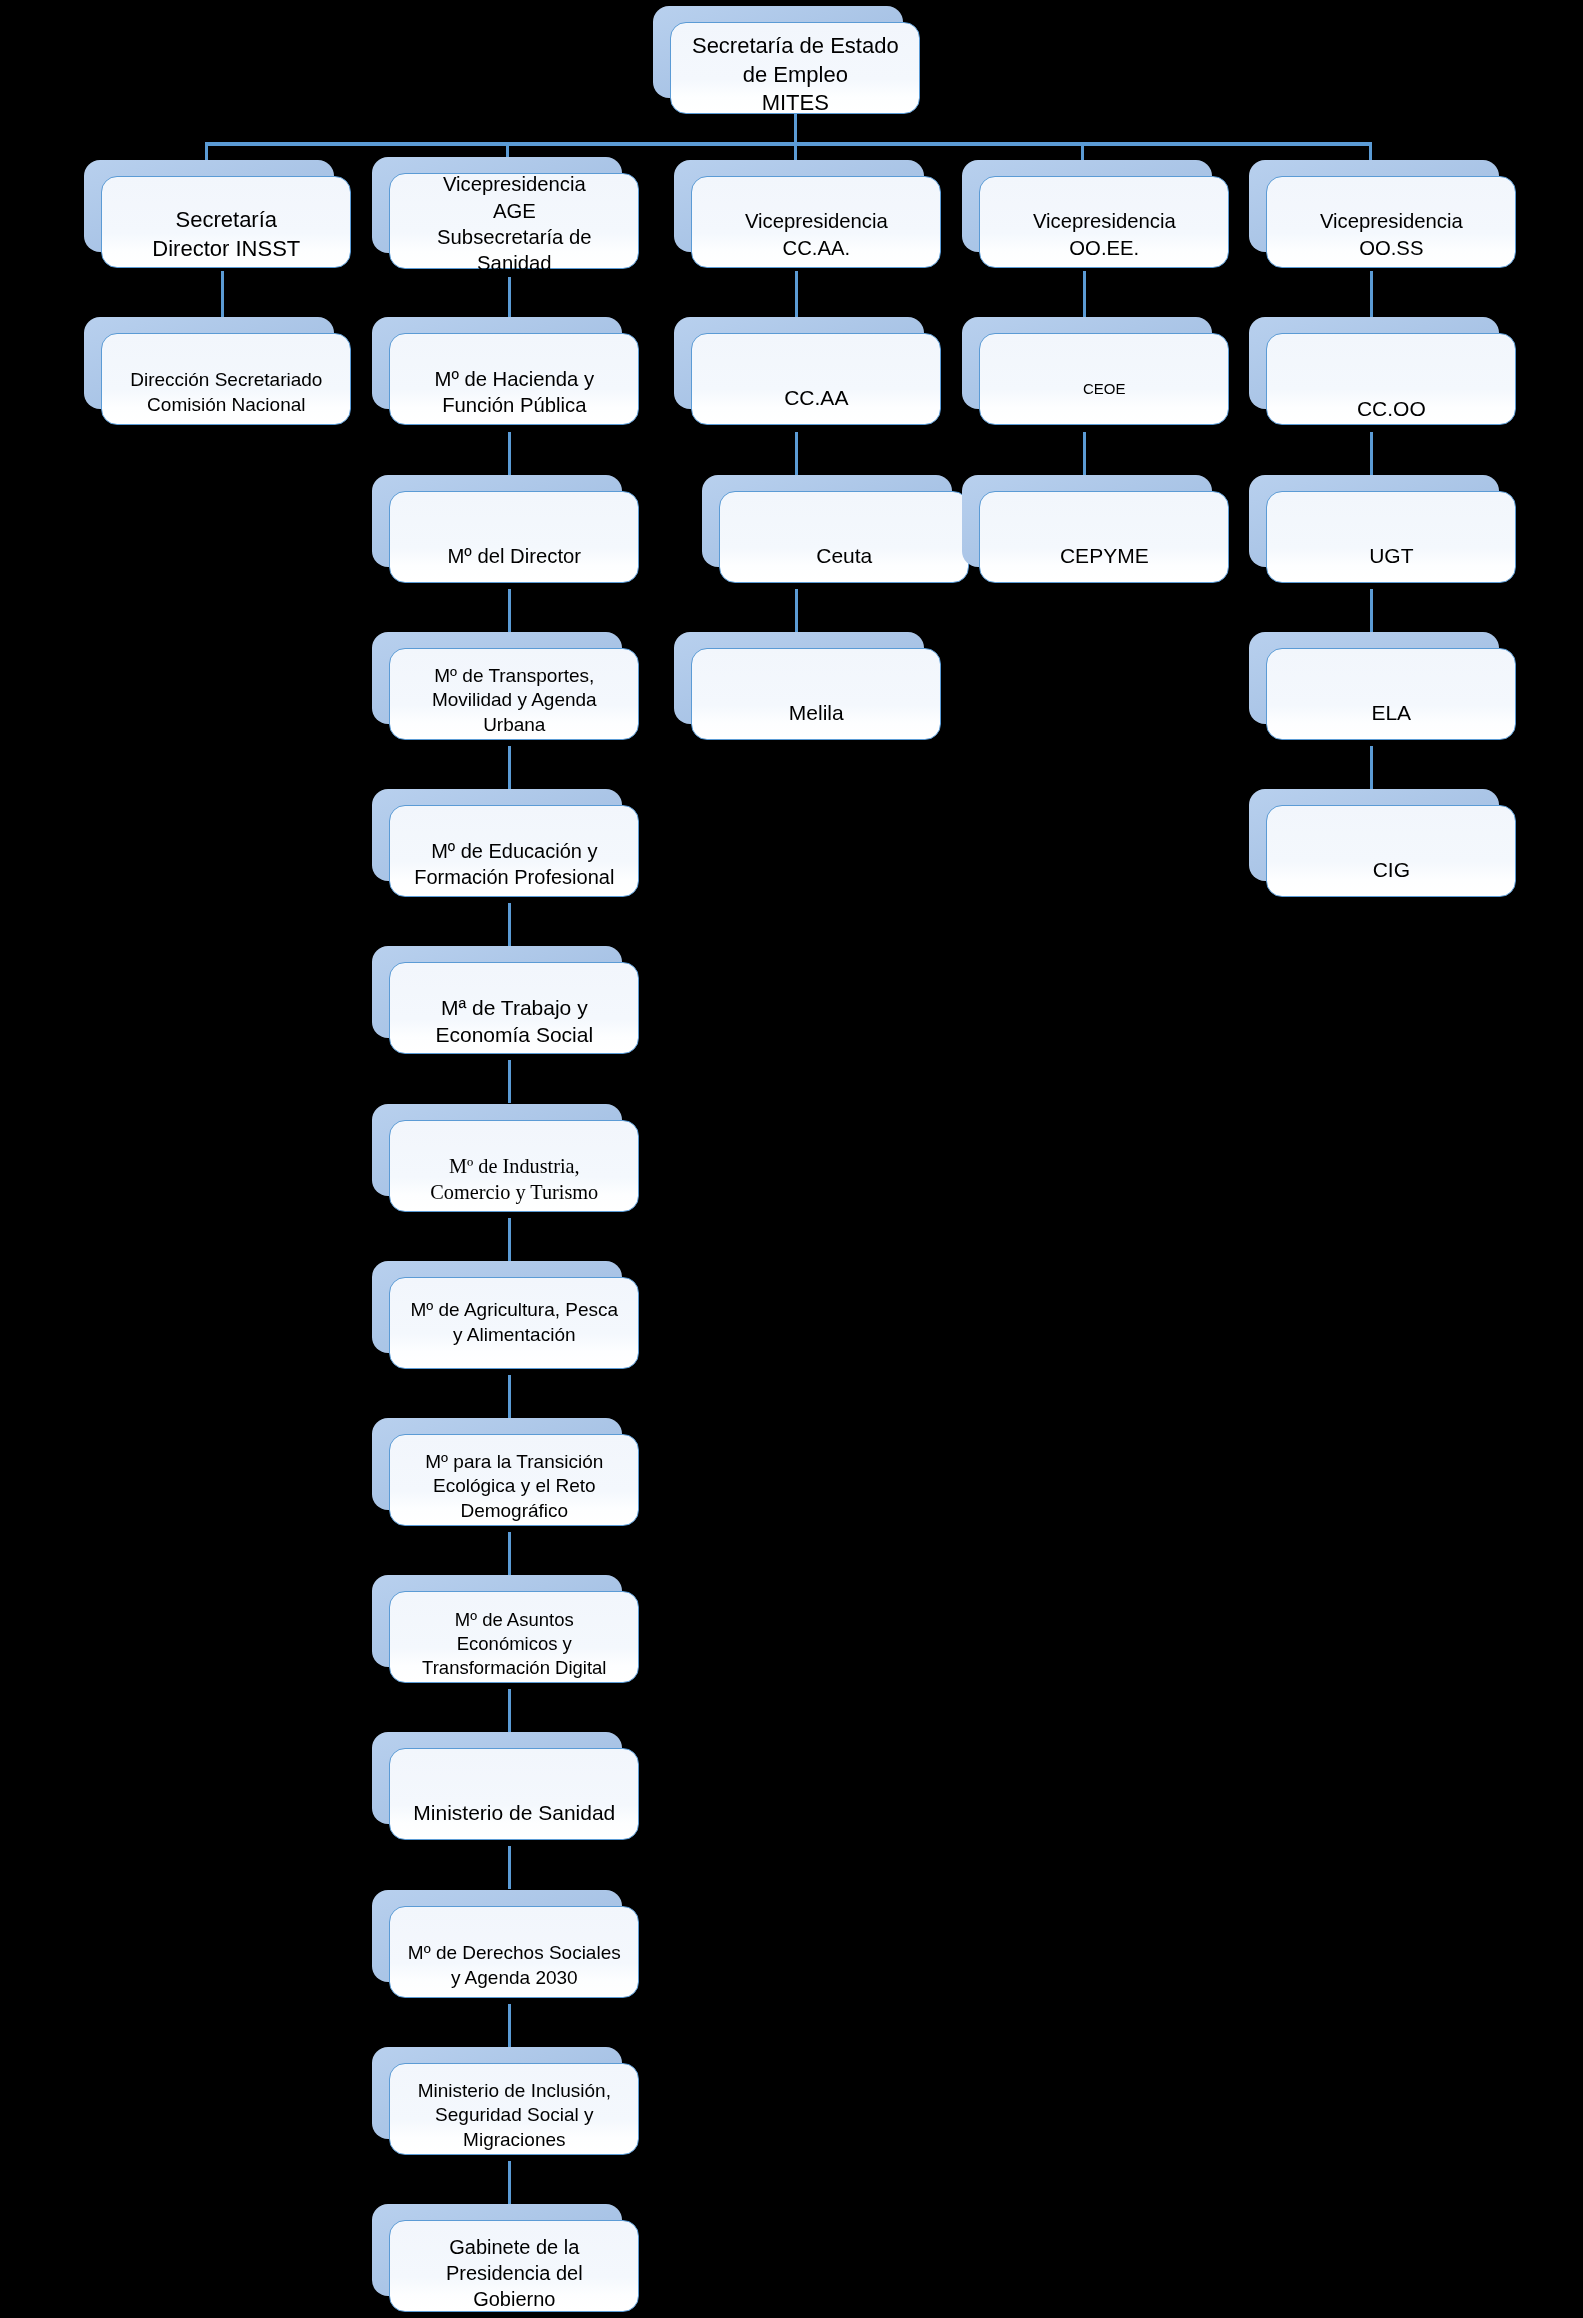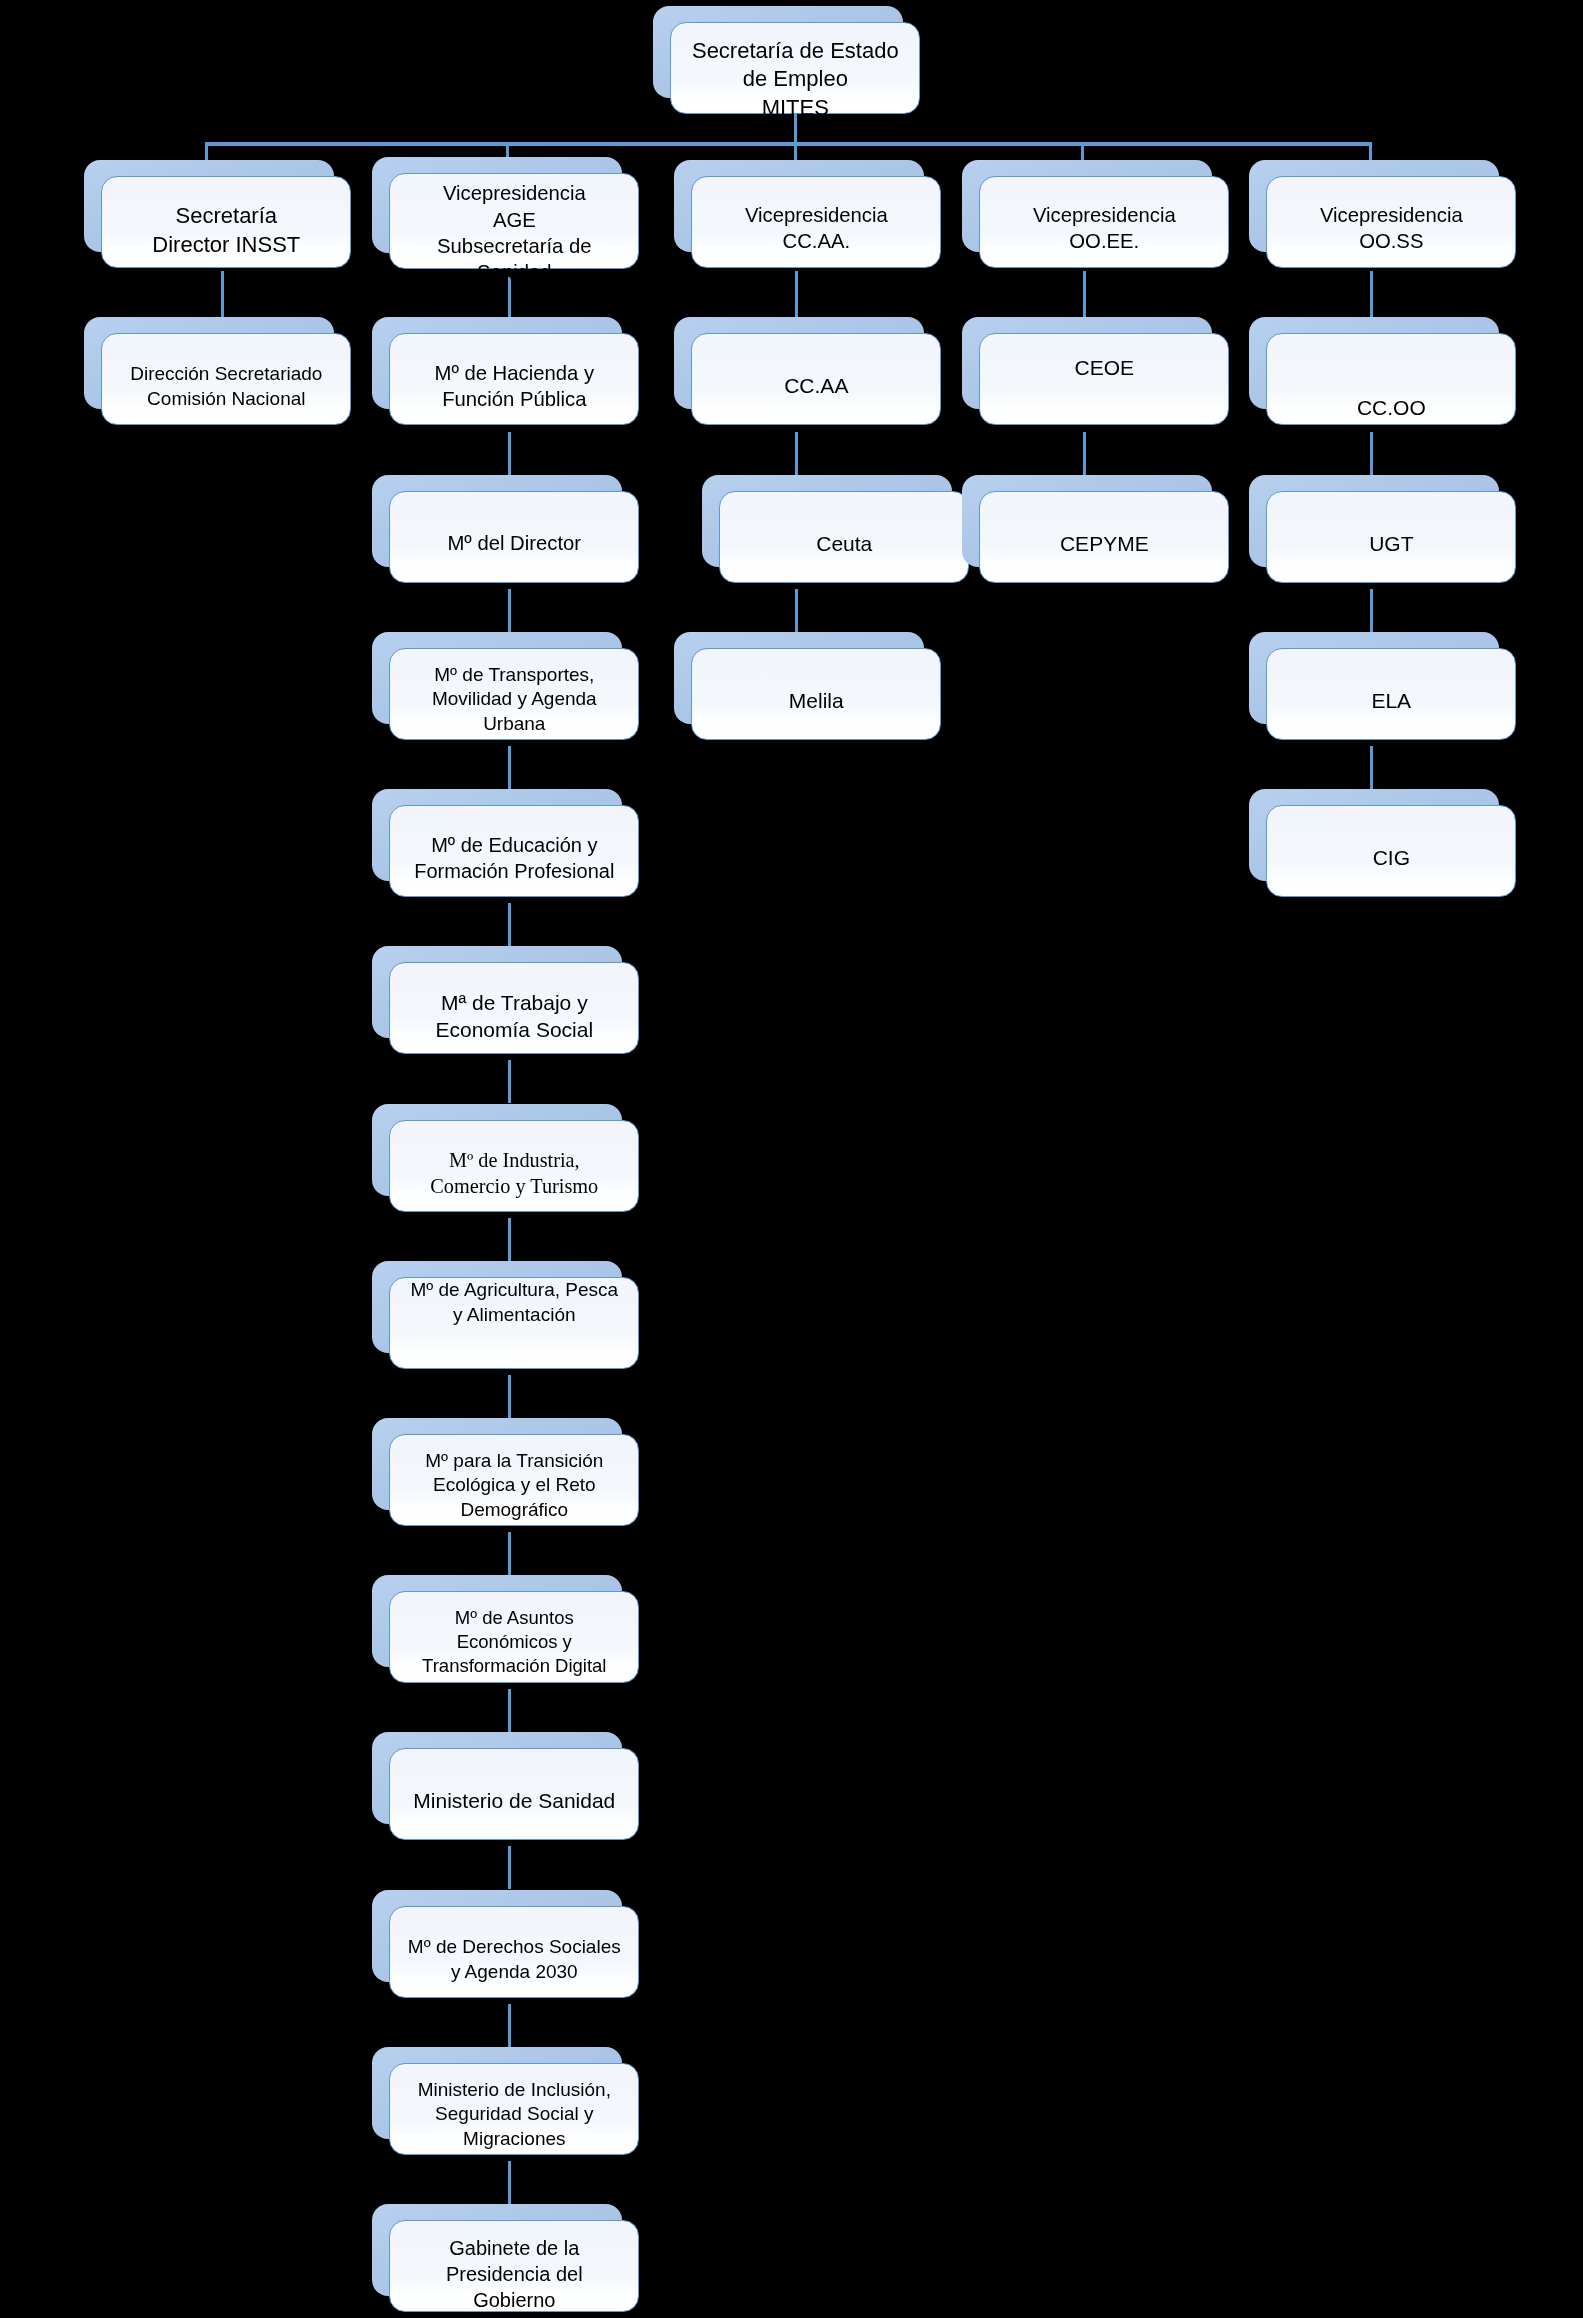--- a/index.html
+++ b/index.html
@@ -28,21 +28,21 @@
   }
   .node .card{
     position:absolute;
     left:17.3px;top:16px;
     width:100%;height:100%;
     box-sizing:border-box;
     border:1.8px solid #5b9bd5;
     border-radius:16px;
     background:linear-gradient(180deg,#f2f6fc 0%,#f4f8fd 62%,#fdfeff 82%,#ffffff 100%);
     display:flex;
-    align-items:flex-start;
+    align-items:center;
     justify-content:center;
   }
   .node .label{
     width:100%;
     text-align:center;
     color:#000000;
     line-height:1.30;
     padding:0 6.2px;
     box-sizing:border-box;
     white-space:pre-line;
@@ -266,21 +266,21 @@
     <div class="shadow"></div>
     <div class="card">
       <div class="label" style="font-size:20.3px;padding-top:25px;">Vicepresidencia
 OO.EE.</div>
     </div>
   </div>
 
   <div class="node" style="left:962px;top:317px;width:250px;height:92px;">
     <div class="shadow"></div>
     <div class="card">
-      <div class="label" style="font-size:21px;padding-top:20px;">CEOE</div>
+      <div class="label" style="font-size:15px;padding-top:20px;">CEOE</div>
     </div>
   </div>
 
   <div class="node" style="left:962px;top:475px;width:250px;height:92px;">
     <div class="shadow"></div>
     <div class="card">
       <div class="label" style="font-size:21px;padding-top:38px;">CEPYME</div>
     </div>
   </div>
 

